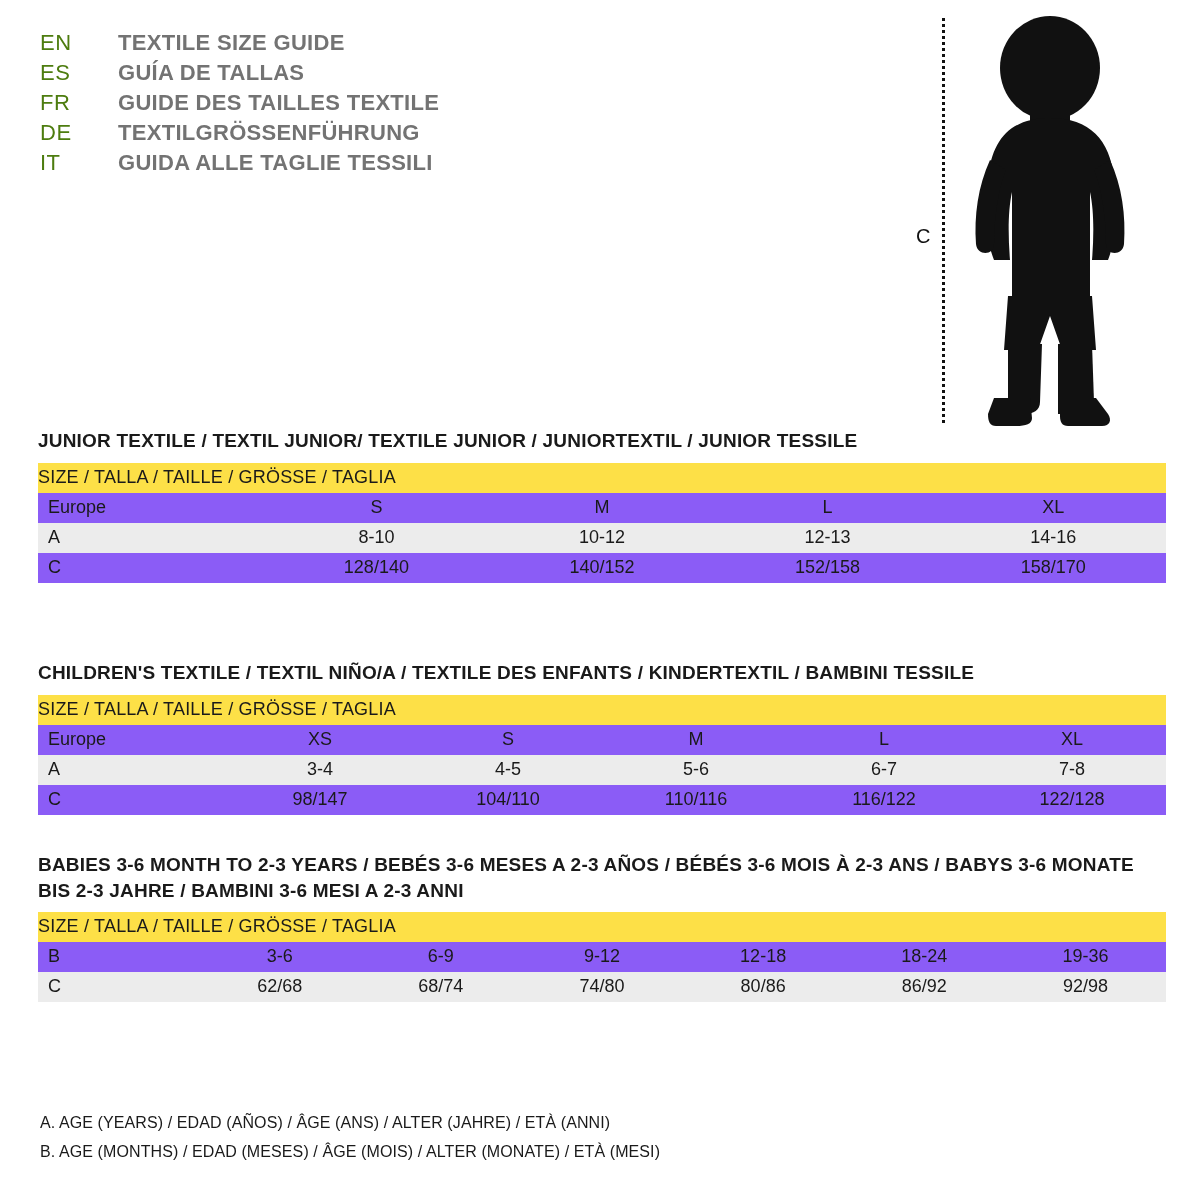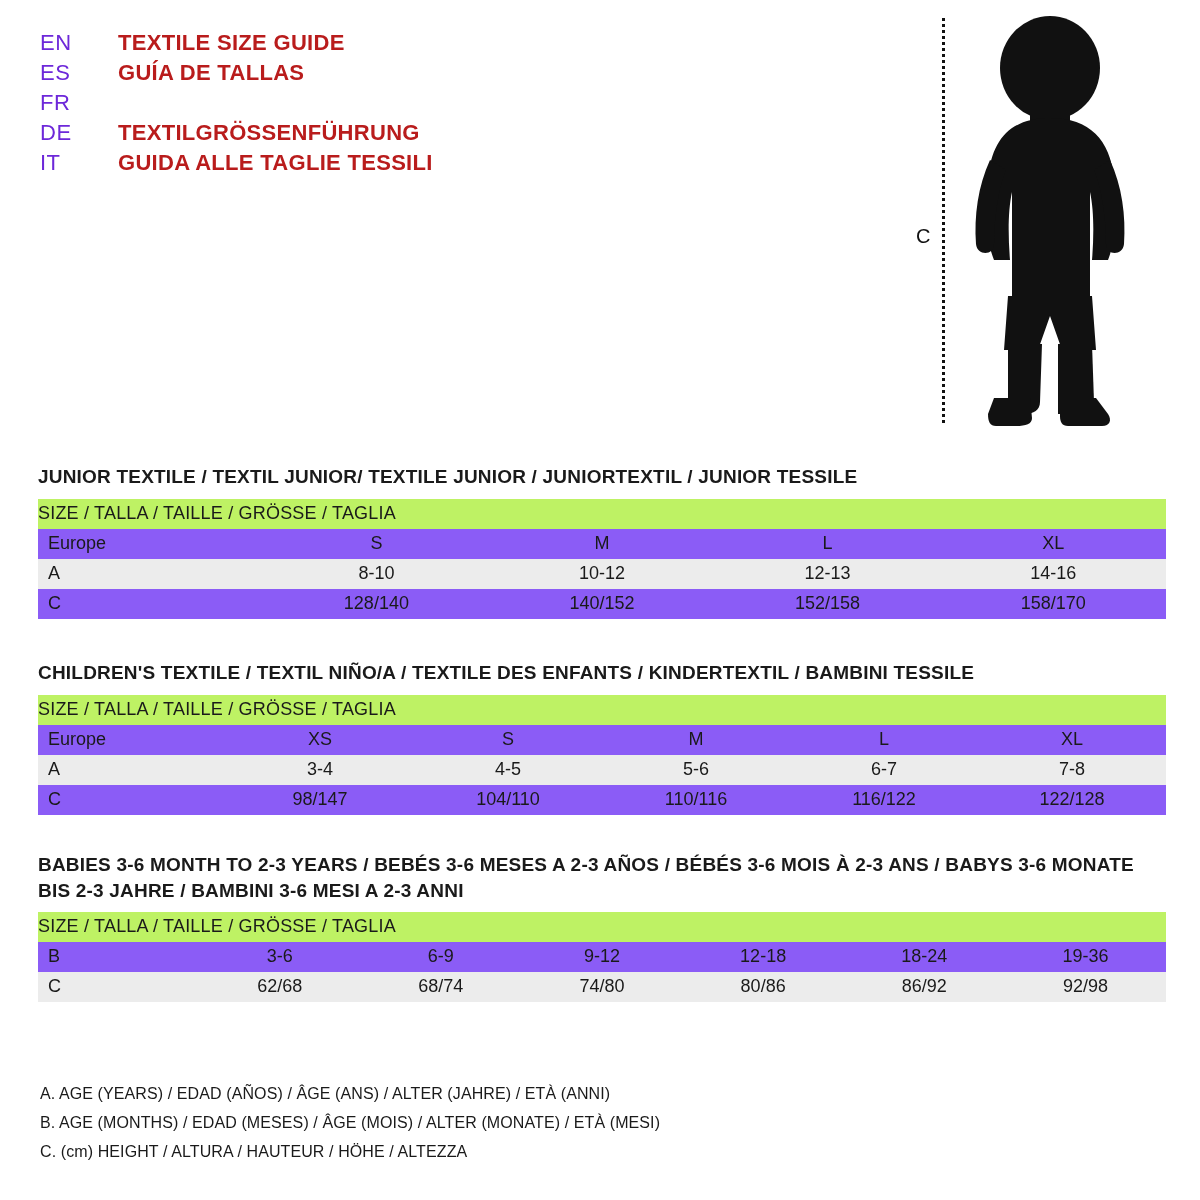--- a/index.html
+++ b/index.html
@@ -27,27 +27,27 @@
   .lang-row {
     display: flex;
     align-items: baseline;
     margin-bottom: 4px;
   }
   .lang-code {
     width: 78px;
     font-size: 22px;
     font-weight: 400;
     letter-spacing: 0.5px;
-    color: #6d28d9;
+    color: #4d7c0f;
   }
   .lang-title {
     font-size: 22px;
     font-weight: 700;
     letter-spacing: 0.3px;
-    color: #b91c1c;
+    color: #737373;
     text-transform: uppercase;
   }
 
   
   .figure-area {
     position: absolute;
     top: 10px;
     left: 890px;
     width: 280px;
     height: 420px;
@@ -92,21 +92,21 @@
     width: 100%;
     table-layout: fixed;
   }
   table.size-table td {
     font-size: 18px;
     padding: 4px 0 5px 0;
     color: #1a1a1a;
     height: 30px;
   }
   .hdr-row td {
-    background: #bef264;
+    background: #fde047;
     font-size: 17px;
     font-weight: 400;
     padding-left: 10px;
     letter-spacing: 0.2px;
   }
   .row-alt td { background: #ececec; }
   .row-plain td { background: #8b5cf6; }
   .rowlabel { padding-left: 10px !important; text-align: left; }
   .cell { text-align: center; }
 
@@ -138,20 +138,21 @@
   <div class="lang-row">
     <span class="lang-code">EN</span>
     <span class="lang-title">TEXTILE SIZE GUIDE</span>
   </div>
   <div class="lang-row">
     <span class="lang-code">ES</span>
     <span class="lang-title">GUÍA DE TALLAS</span>
   </div>
   <div class="lang-row">
     <span class="lang-code">FR</span>
+    <span class="lang-title">GUIDE DES TAILLES TEXTILE</span>
   </div>
   <div class="lang-row">
     <span class="lang-code">DE</span>
     <span class="lang-title">TEXTILGRÖßENFÜHRUNG</span>
   </div>
   <div class="lang-row">
     <span class="lang-code">IT</span>
     <span class="lang-title">GUIDA ALLE TAGLIE TESSILI</span>
   </div>
 </div>
@@ -189,21 +190,21 @@
 
       <path d="M110 388 L146 388 L158 404 C 162 410, 160 416, 152 416 L 118 416 C 112 416, 110 412, 110 406 Z"></path>
 
       <path d="M40 150 C 28 176, 24 206, 26 234 C 27 246, 44 246, 44 234 C 44 208, 48 180, 56 160 Z"></path>
 
       <path d="M160 150 C 172 176, 176 206, 174 234 C 173 246, 156 246, 156 234 C 156 208, 152 180, 144 160 Z"></path>
     </g>
   </svg>
 </div>
 
-<div class="section" style="top:428px;margin-top:36px;">
+<div class="section" style="top:428px;">
   <div class="section-title">JUNIOR TEXTILE / TEXTIL JUNIOR/ TEXTILE JUNIOR / JUNIORTEXTIL / JUNIOR TESSILE</div>
   <table class="size-table junior-table">
     <tbody>
         <tr class="hdr-row">
       <td colspan="5">SIZE / TALLA / TAILLE / GRÖSSE / TAGLIA</td>
     </tr>
     <tr class="row-plain">
       <td class="rowlabel">Europe</td>
       <td class="cell">S</td>
       <td class="cell">M</td>
@@ -288,14 +289,13 @@
       <td class="cell">86/92</td>
       <td class="cell">92/98</td>
     </tr>
   </tbody>
     </table>
 </div>
 
 <div class="legend">
   <div class="legend-line">A. AGE (YEARS) / EDAD (AÑOS) / ÂGE (ANS) / ALTER (JAHRE) / ETÀ (ANNI)</div>
   <div class="legend-line">B. AGE (MONTHS) / EDAD (MESES) / ÂGE (MOIS) / ALTER (MONATE) / ETÀ (MESI)</div>
-  <div class="legend-line mixed">C. (cm) HEIGHT / ALTURA / HAUTEUR / HÖHE / ALTEZZA</div>
 </div>
 
 </body></html>

